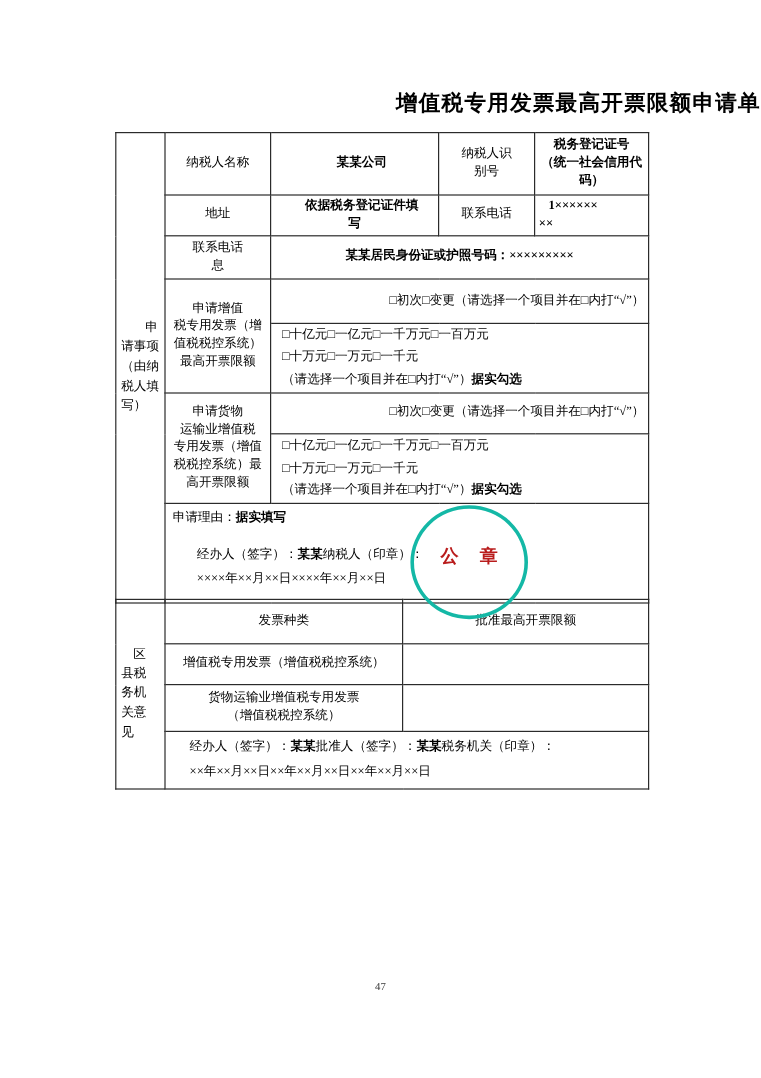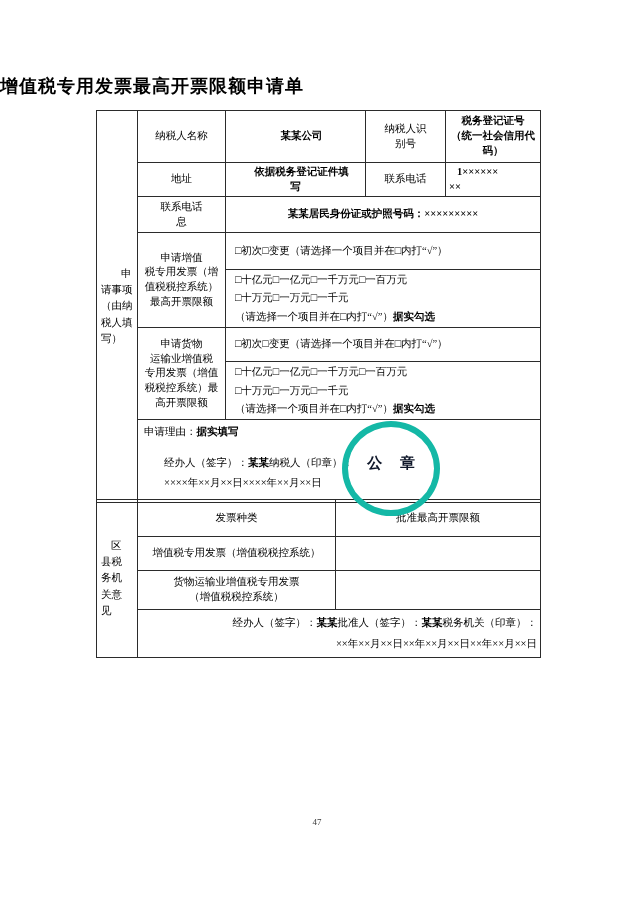--- a/index.html
+++ b/index.html
@@ -9,21 +9,21 @@
     width: 634px;
     height: 898px;
     font-family: "Liberation Serif", "DejaVu Serif", serif;
     color: #000;
   }
   .doc-title {
     position: absolute;
     top: 74px;
     left: 0;
     width: 100%;
-    text-align: left;
+    text-align: right;
     font-size: 18px;
     font-weight: bold;
     letter-spacing: 1px;
   }
   table {
     position: absolute;
     border-collapse: collapse;
     table-layout: fixed;
     width: 444px;
   }
@@ -43,38 +43,38 @@
   .side-label {
     white-space: pre-line;
     text-align: left;
     text-indent: 20px;
     padding: 2px 4px;
     line-height: 1.55;
   }
   .side-label-lower { text-indent: 10px; }
   .val-indent { text-align: center; text-indent: 12px; }
   .phone-val  { text-align: left; text-indent: 8px; }
-  .check-cell { text-align: left; padding-left: 9px; margin-top: 41px; }
+  .check-cell { text-align: right; padding-left: 9px; margin-top: 41px; }
   .opts-cell  { text-align: left; padding-left: 9px; line-height: 1.75; vertical-align: middle; }
   .reason-cell { vertical-align: top; text-align: left; padding: 5px 6px 2px 6px; }
   .sign-block { margin-top: 13px; padding-left: 20px; line-height: 1.95; }
-  .sign-cell  { text-align: right; padding-left: 20px; line-height: 1.95; vertical-align: middle; }
+  .sign-cell  { text-align: left; padding-left: 20px; line-height: 1.95; vertical-align: middle; }
   .stamp {
     position: absolute;
     left: 342px;
     top: 421px;
     width: 98px;
     height: 95px;
-    border: 6px solid #14b8a6;
+    border: 3px solid #14b8a6;
     border-radius: 50%;
     display: flex;
     align-items: center;
     justify-content: center;
     padding-bottom: 10px;
-    color: #0f172a;
+    color: #b91c1c;
     font-weight: bold;
     font-size: 15px;
     letter-spacing: 7px;
     text-indent: 7px;
     background: transparent;
     z-index: 5;
   }
   .page-num {
     position: absolute;
     top: 817px;

